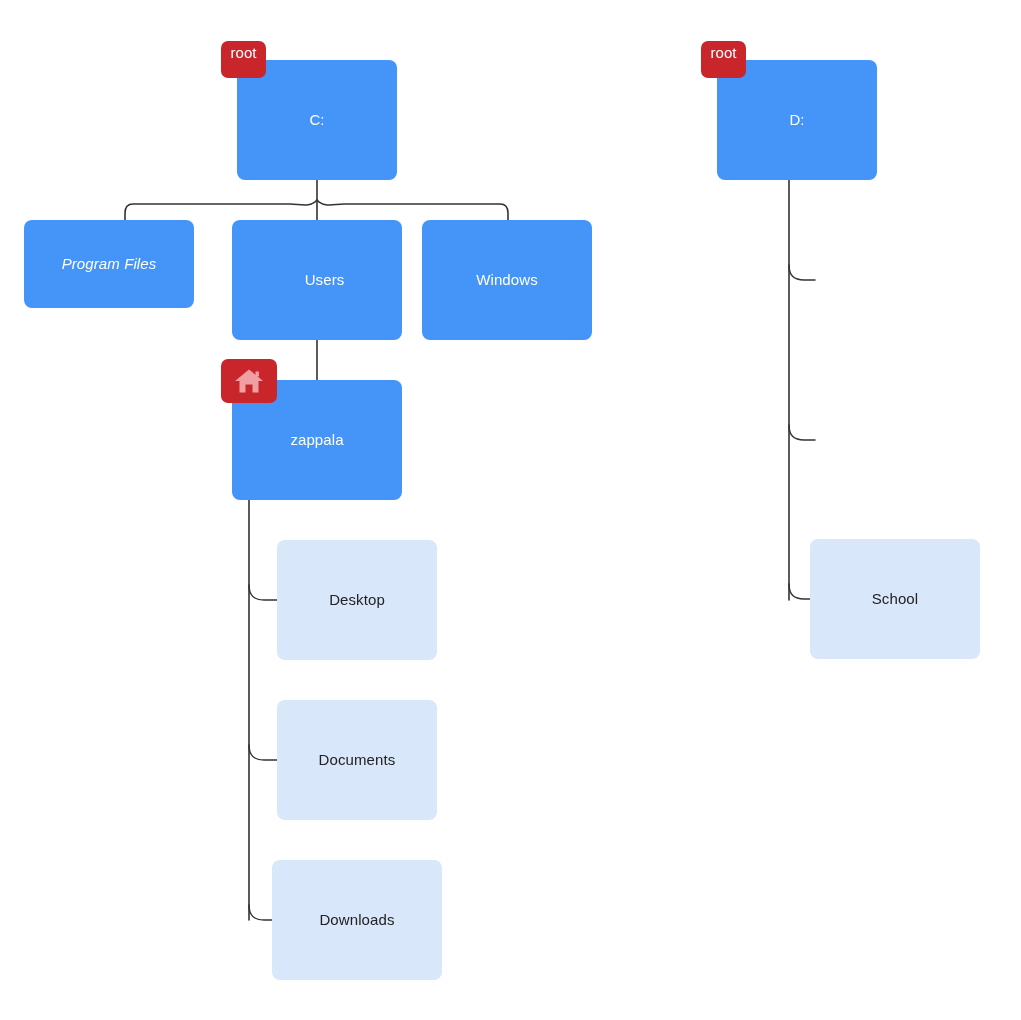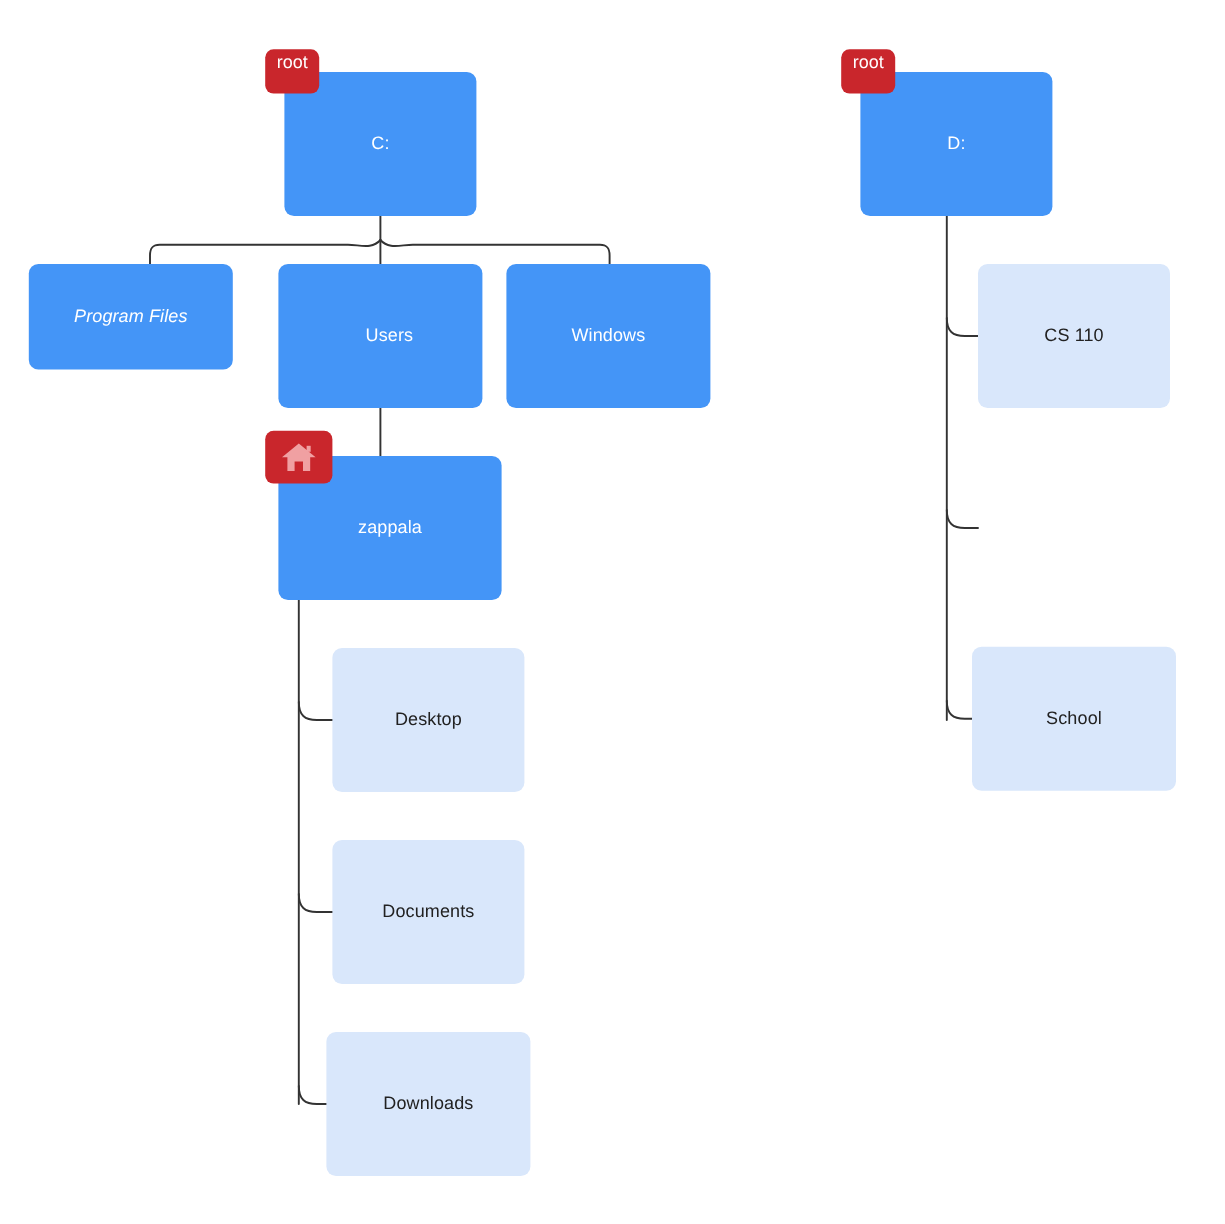--- a/index.html
+++ b/index.html
@@ -118,21 +118,21 @@
   </div>
 
   <div class="node node-dir" style="left:232px; top:220px; width:170px; height:120px;padding-left:15px;">
     <span>Users</span>
   </div>
 
   <div class="node node-dir" style="left:422px; top:220px; width:170px; height:120px;">
     <span>Windows</span>
   </div>
 
-  <div class="node node-dir" style="left:232px; top:380px; width:186px; height:120px;">
+  <div class="node node-dir" style="left:232px; top:380px; width:170px; height:120px;">
     <span>zappala</span>
   </div>
   <div class="badge badge-home" style="left:221px; top:359px;">
     <span>
       <svg width="30" height="26" viewBox="0 0 30 26" xmlns="http://www.w3.org/2000/svg">
         <path fill="#f0a0a2" d="M15 1.5 L29 13 L24.5 13 L24.5 24.5 L18.5 24.5 L18.5 16.5 L11.5 16.5 L11.5 24.5 L5.5 24.5 L5.5 13 L1 13 Z"></path>
         <rect fill="#f0a0a2" x="21.5" y="3.5" width="3.4" height="5"></rect>
       </svg>
     </span>
   </div>
@@ -149,22 +149,19 @@
     <span>Downloads</span>
   </div>
 
   <div class="node node-dir" style="left:717px; top:60px; width:160px; height:120px;">
     <span>D:</span>
   </div>
   <div class="badge badge-root" style="left:701px; top:41px;">
     <span>root</span>
   </div>
 
-  <div class="node node-leaf" style="left:815px; top:220px; width:160px; height:120px;">
-    <span>CS 110</span>
-  </div>
 
 
   <div class="node node-leaf" style="left:810px; top:539px; width:170px; height:120px;">
     <span>School</span>
   </div>
 
 </div>
 
 </body></html>

